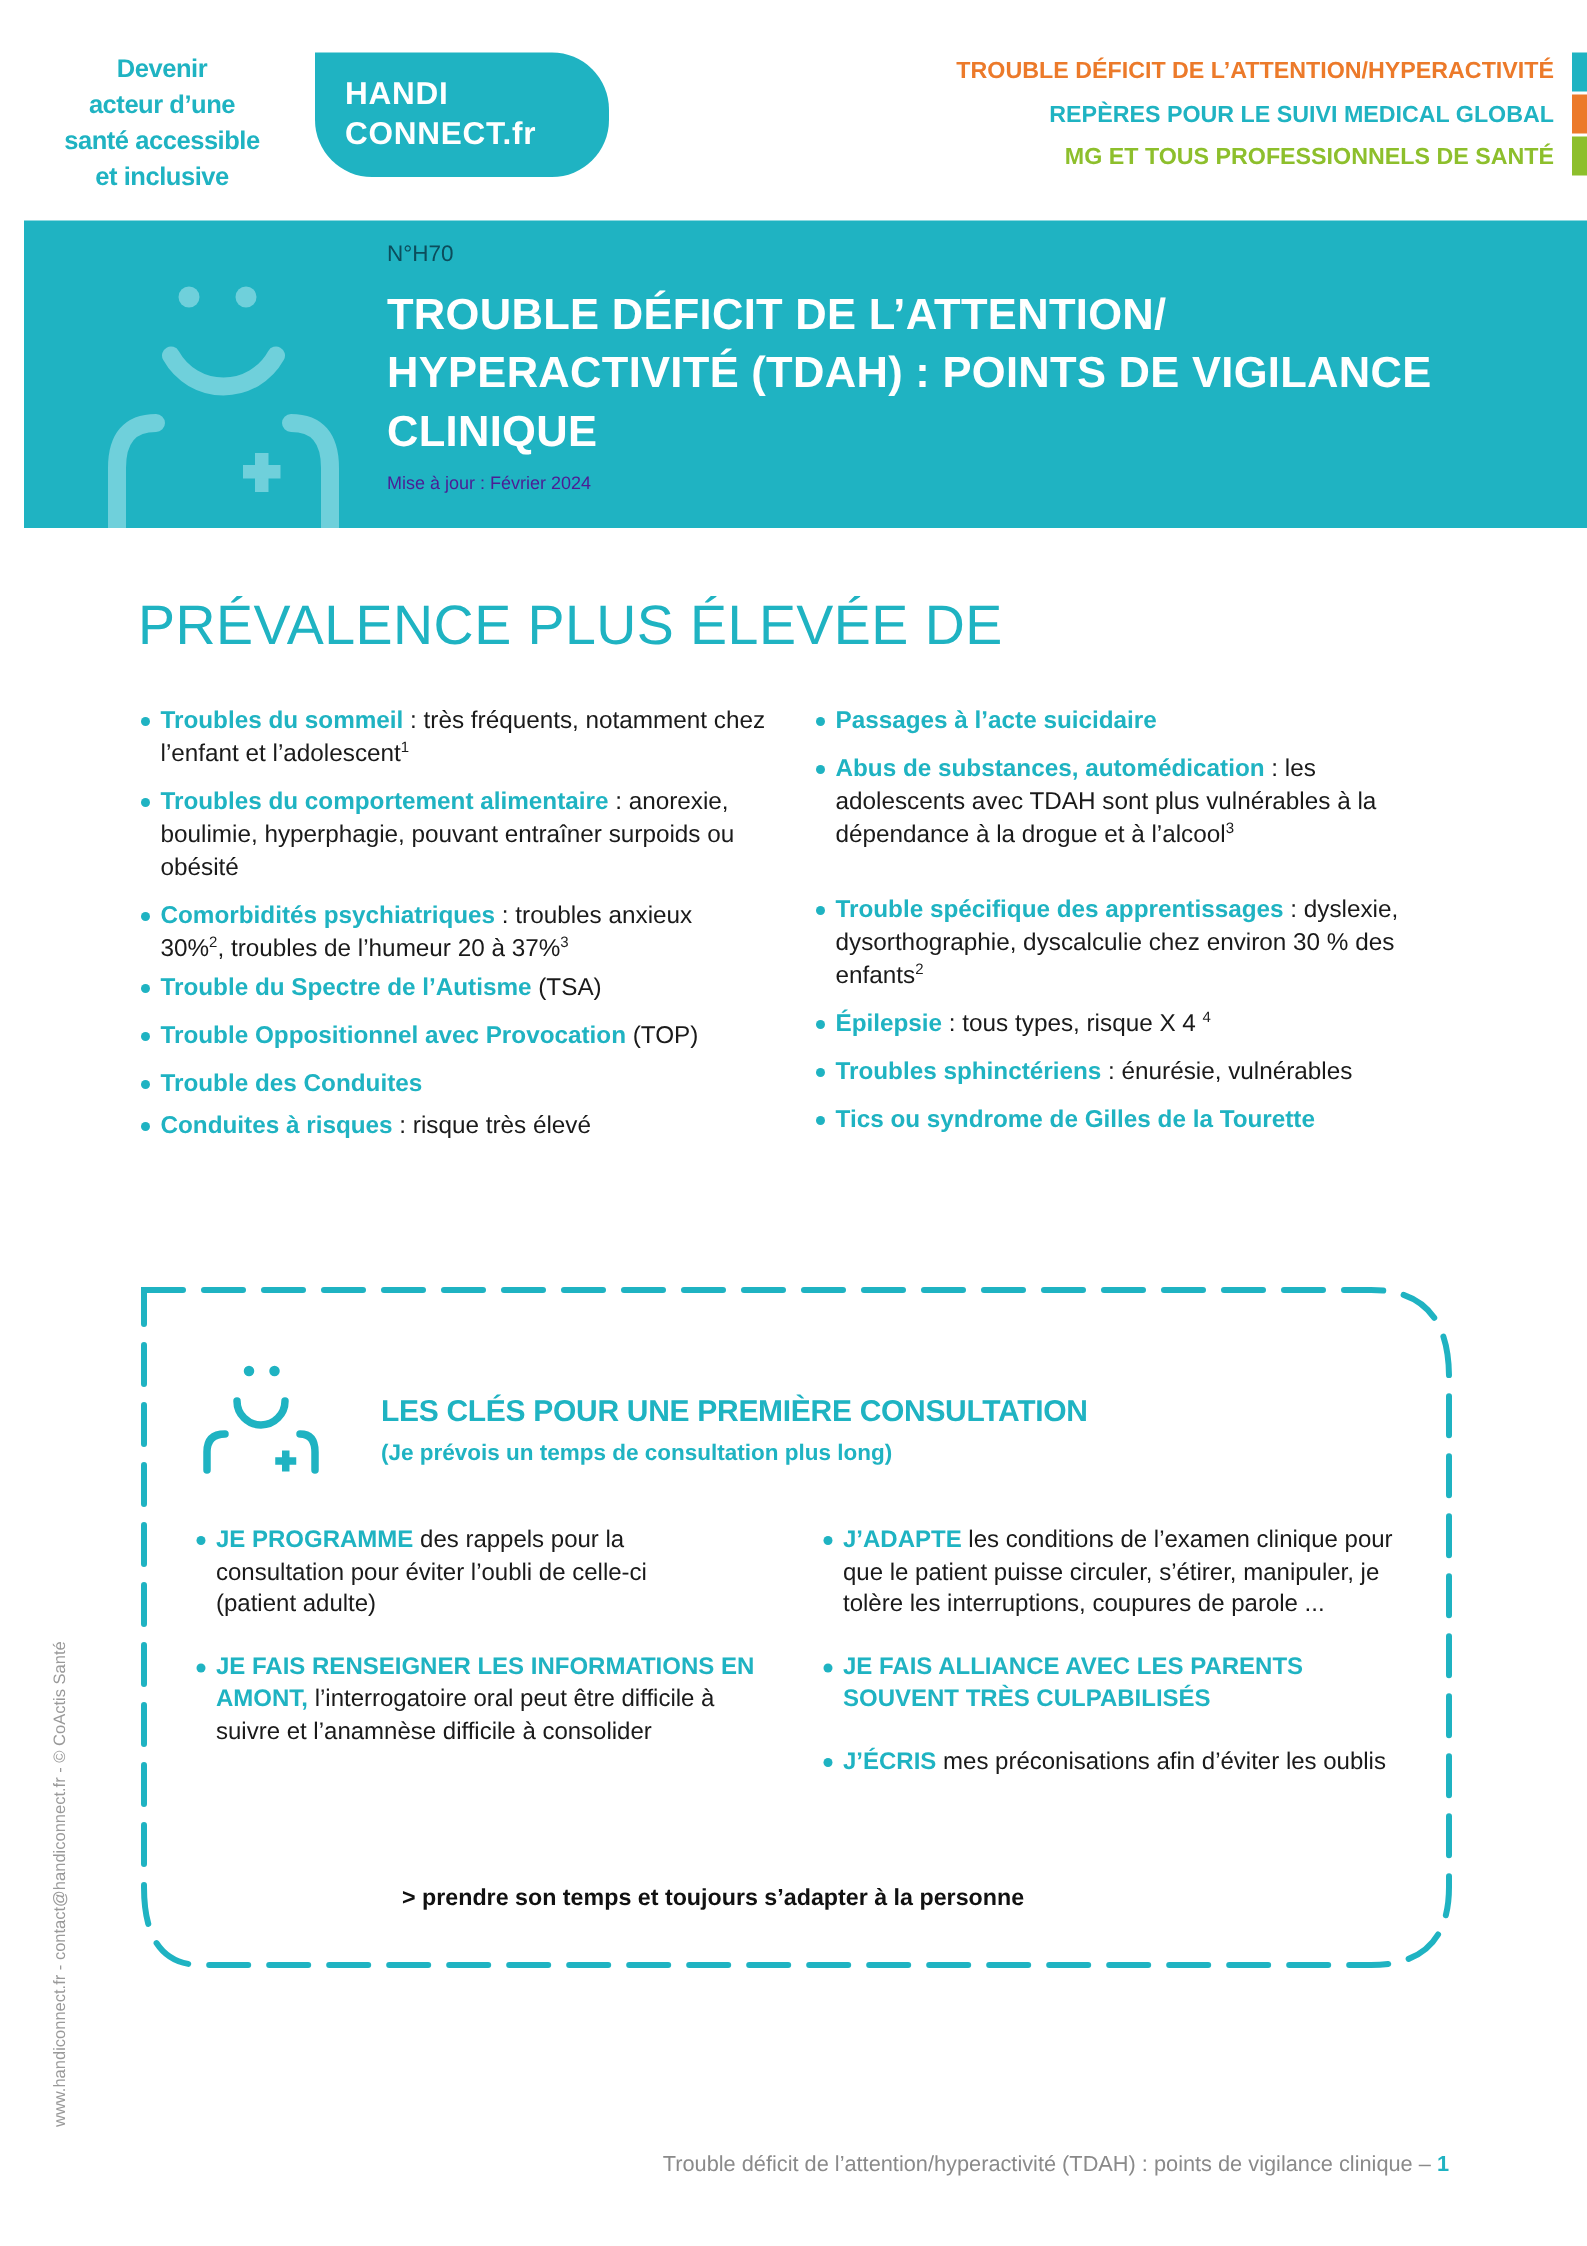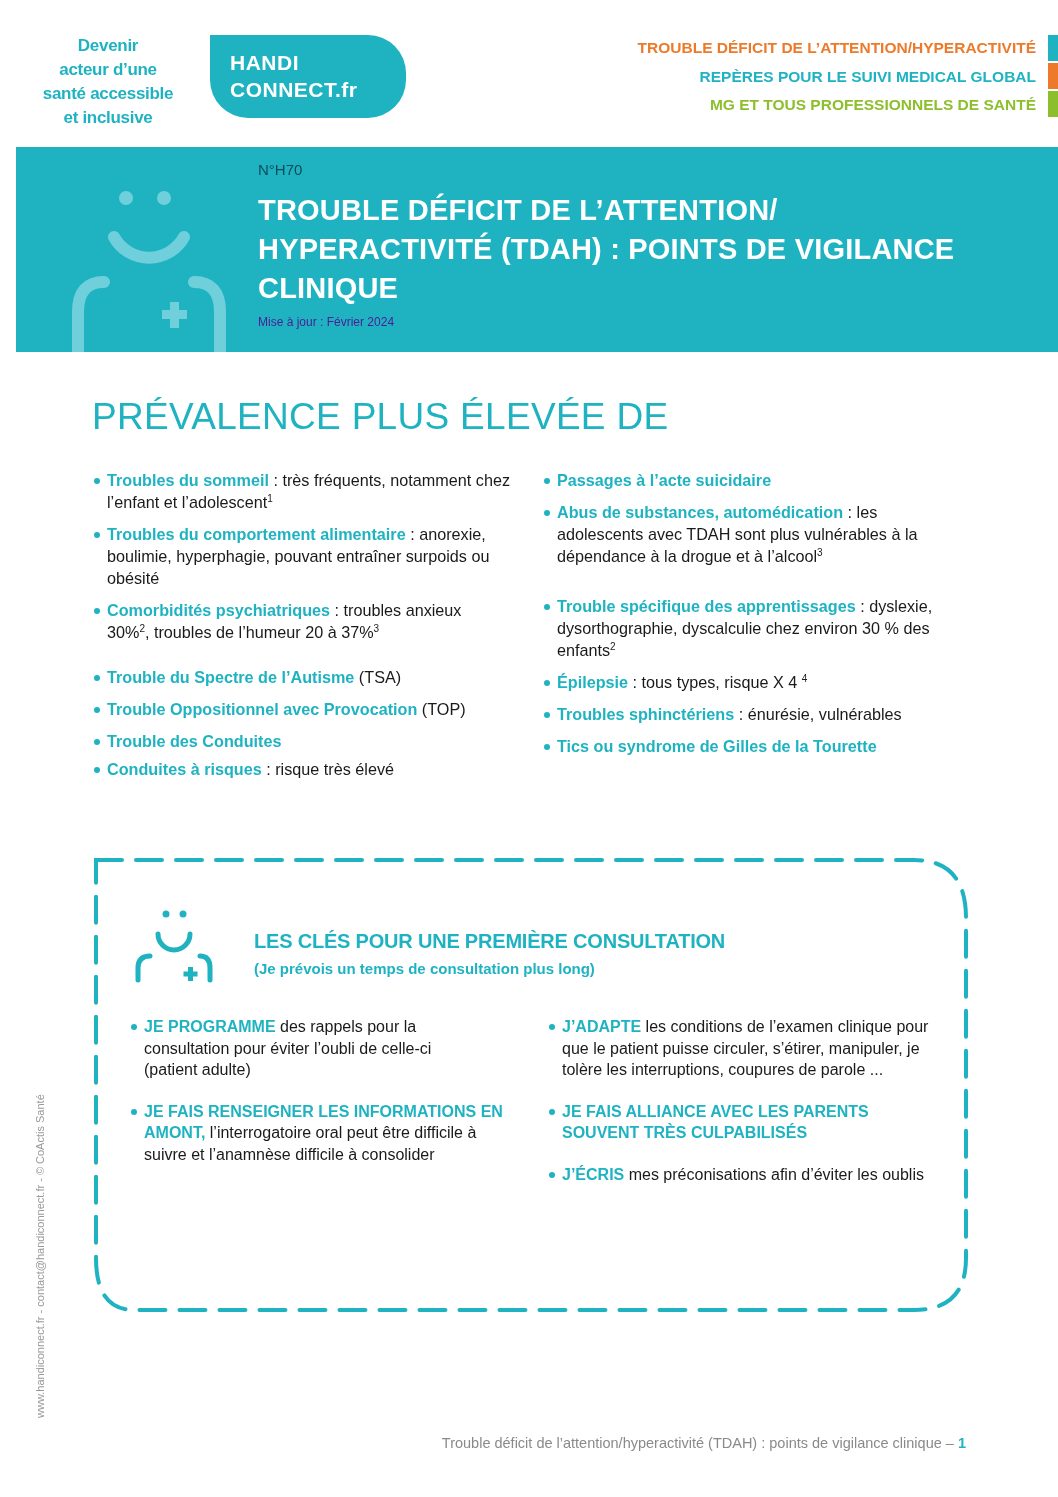--- a/index.html
+++ b/index.html
@@ -86,21 +86,21 @@
   </div>
   <div class="update">Mise à jour : Février 2024</div>
 </div>
 
 <div class="h1">PRÉVALENCE PLUS ÉLEVÉE DE</div>
 
 <div class="col" style="left:92px; width:430px;">
   <ul>
     <li style="margin-bottom:10px"><b>Troubles du sommeil</b><span> : très fréquents, notamment chez l’enfant et l’adolescent</span><sup>1</sup></li>
     <li style="margin-bottom:10px"><b>Troubles du comportement alimentaire</b><span> : anorexie, boulimie, hyperphagie, pouvant entraîner surpoids ou obésité</span></li>
-    <li style="margin-bottom:23px; width:390px"><b>Comorbidités psychiatriques</b><span> : troubles anxieux 30%</span><sup>2</sup><span>, troubles de l’humeur 20 à 37%</span><sup>3</sup></li>
+    <li style="margin-bottom:4px; width:390px"><b>Comorbidités psychiatriques</b><span> : troubles anxieux 30%</span><sup>2</sup><span>, troubles de l’humeur 20 à 37%</span><sup>3</sup></li>
     <li style="margin-bottom:10px"><b>Trouble du Spectre de l’Autisme</b><span> (TSA)</span></li>
     <li style="margin-bottom:10px"><b>Trouble Oppositionnel avec Provocation</b><span> (TOP)</span></li>
     <li style="margin-bottom:6px"><b>Trouble des Conduites</b></li>
     <li><b>Conduites à risques</b><span> : risque très élevé</span></li>
   </ul>
 </div>
 
 <div class="col" style="left:542px; width:420px;">
   <ul>
     <li style="margin-bottom:10px"><b>Passages à l’acte suicidaire</b></li>
@@ -138,16 +138,17 @@
   </div>
 
   <div class="kcol" style="left:454px; top:158px; width:390px;">
     <ul>
       <li style="margin-bottom:20px"><b>J’ADAPTE</b><span> les conditions de l’examen clinique pour que le patient puisse circuler, s’étirer, manipuler, je tolère les interruptions, coupures de parole ...</span></li>
       <li style="margin-bottom:20px; width:350px"><b>JE FAIS ALLIANCE AVEC LES PARENTS SOUVENT TRÈS CULPABILISÉS</b></li>
       <li style="width:365px"><b>J’ÉCRIS</b><span> mes préconisations afin d’éviter les oublis</span></li>
     </ul>
   </div>
 
+  <div class="note">&gt;  prendre son temps et toujours s’adapter à la personne</div>
 </div>
 
 <div class="side">www.handiconnect.fr - contact@handiconnect.fr - © CoActis Santé</div>
 <div class="footer"><span>Trouble déficit de l’attention/hyperactivité (TDAH) : points de vigilance clinique – </span><b>1</b></div>
 
 </body></html>

